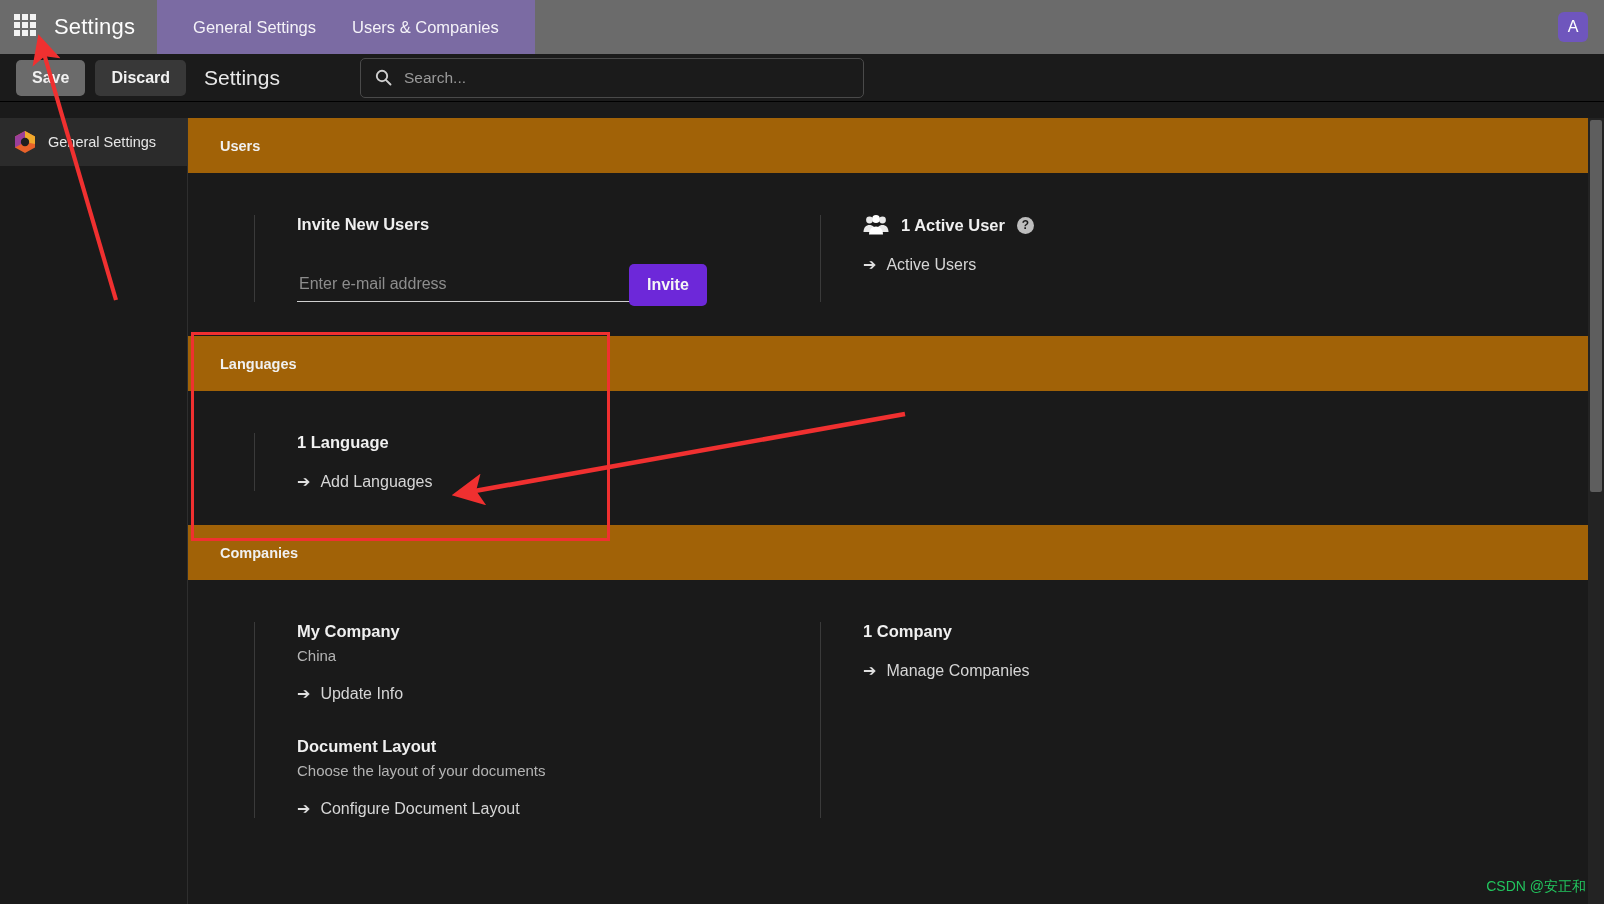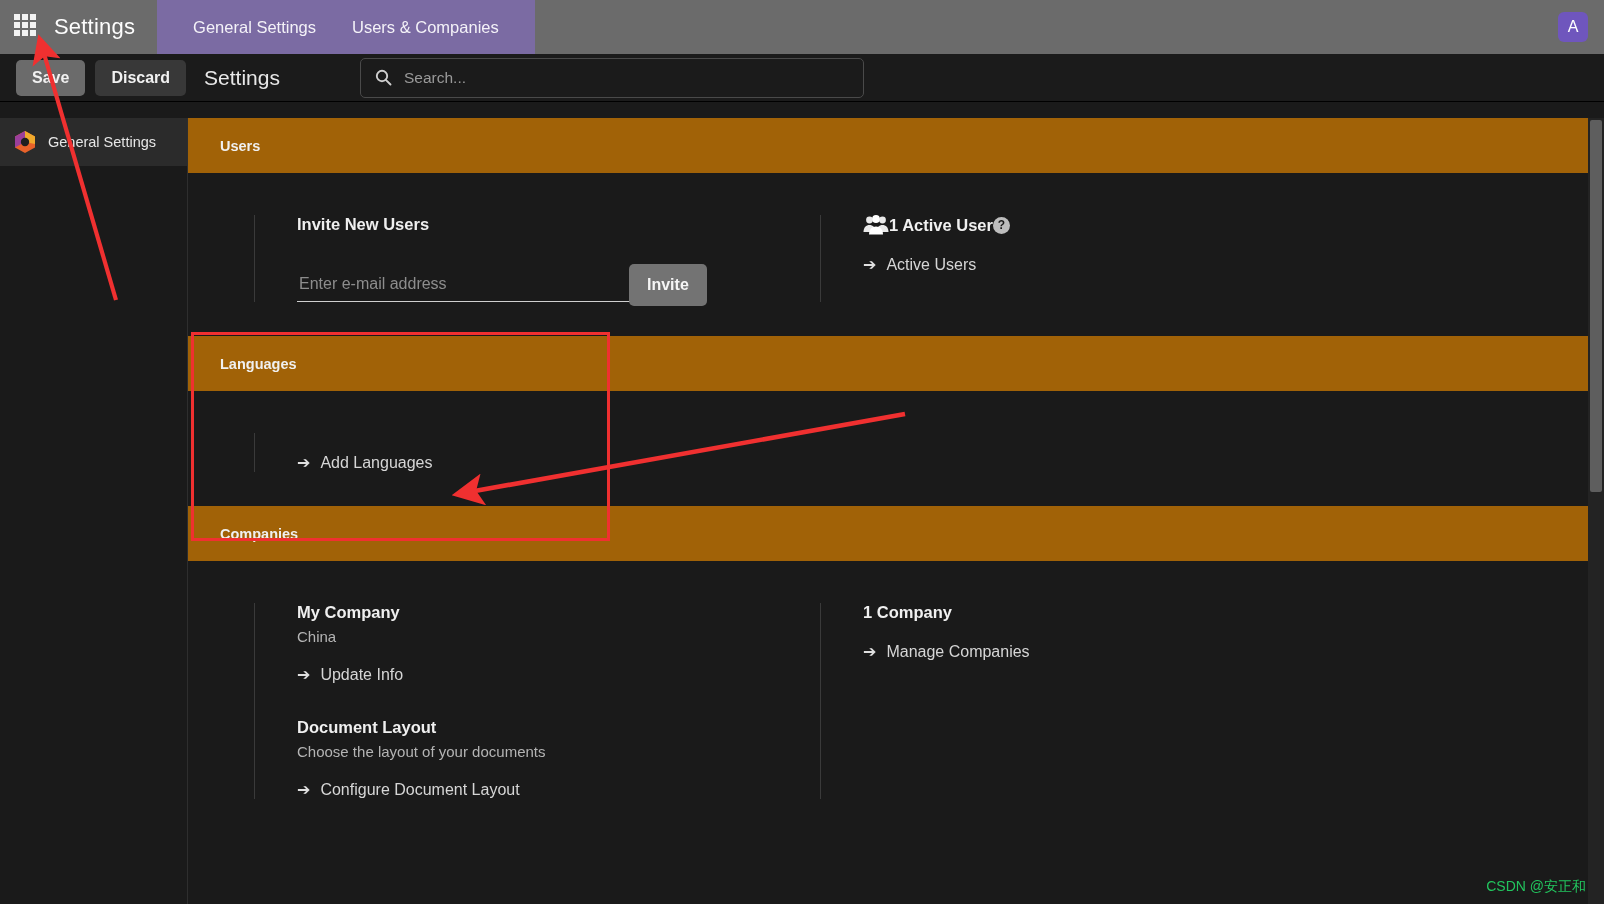--- a/index.html
+++ b/index.html
@@ -87,38 +87,38 @@
     margin-left: 66px;
   }
   .col.narrow { flex: 0 0 420px; }
   .setting-title { color: #efefef; font-size: 16.5px; font-weight: bold; }
   .setting-sub { color: #b4b4b4; font-size: 15px; margin-top: 6px; }
   .link-row {
     display: flex; align-items: center; gap: 10px; margin-top: 20px;
     color: #d6d6d6; font-size: 16px; cursor: pointer;
   }
   .arrow-glyph { font-size: 16px; color: #e0e0e0; }
-  .count-row { display: flex; align-items: center; }
+  .count-row { display: flex; align-items: center; gap: 12px; }
   .count-text { color: #f0f0f0; font-size: 16.5px; font-weight: bold; }
   .help-icon {
     width: 17px; height: 17px; border-radius: 50%; background: #bdbdbd;
     color: #1a1a1a; font-size: 12px; font-weight: bold; display: flex;
     align-items: center; justify-content: center; cursor: pointer;
   }
   .invite-row {
     display: flex; align-items: flex-end; margin-top: 30px; position: relative;
   }
   .email-input {
     width: 348px; background: transparent; border: none;
     border-bottom: 1px solid #cfcfcf; color: #e5e5e5; font-size: 16px;
     padding: 6px 2px 8px 2px; outline: none; font-family: "Liberation Sans", sans-serif;
   }
   .email-input::placeholder { color: #8d8d8d; }
   .btn-invite {
-    background: #737373; color: #f5f5f5; font-size: 16px; font-weight: bold;
+    background: #6d28d9; color: #f5f5f5; font-size: 16px; font-weight: bold;
     border: none; border-radius: 5px; padding: 12px 18px; cursor: pointer;
     margin-left: -16px; margin-bottom: -4px;
   }
   .sub-block { margin-top: 34px; }
 
   
   .anno-box {
     position: absolute; border: 3px solid #f03030; pointer-events: none;
   }
   .anno-svg { position: absolute; top: 0; left: 0; pointer-events: none; }
@@ -223,20 +223,21 @@
           <span>Active Users</span>
         </div>
       </div>
     </div>
 
     <div class="section-header">
       <span class="sh-title">Languages</span>
     </div>
     <div class="section-body">
       <div class="col">
+        <div class="count-text">1 Language</div>
         <div class="link-row">
           <span class="arrow-glyph">➔</span>
           <span>Add Languages</span>
         </div>
       </div>
     </div>
 
     <div class="section-header">
       <span class="sh-title">Companies</span>
     </div>

